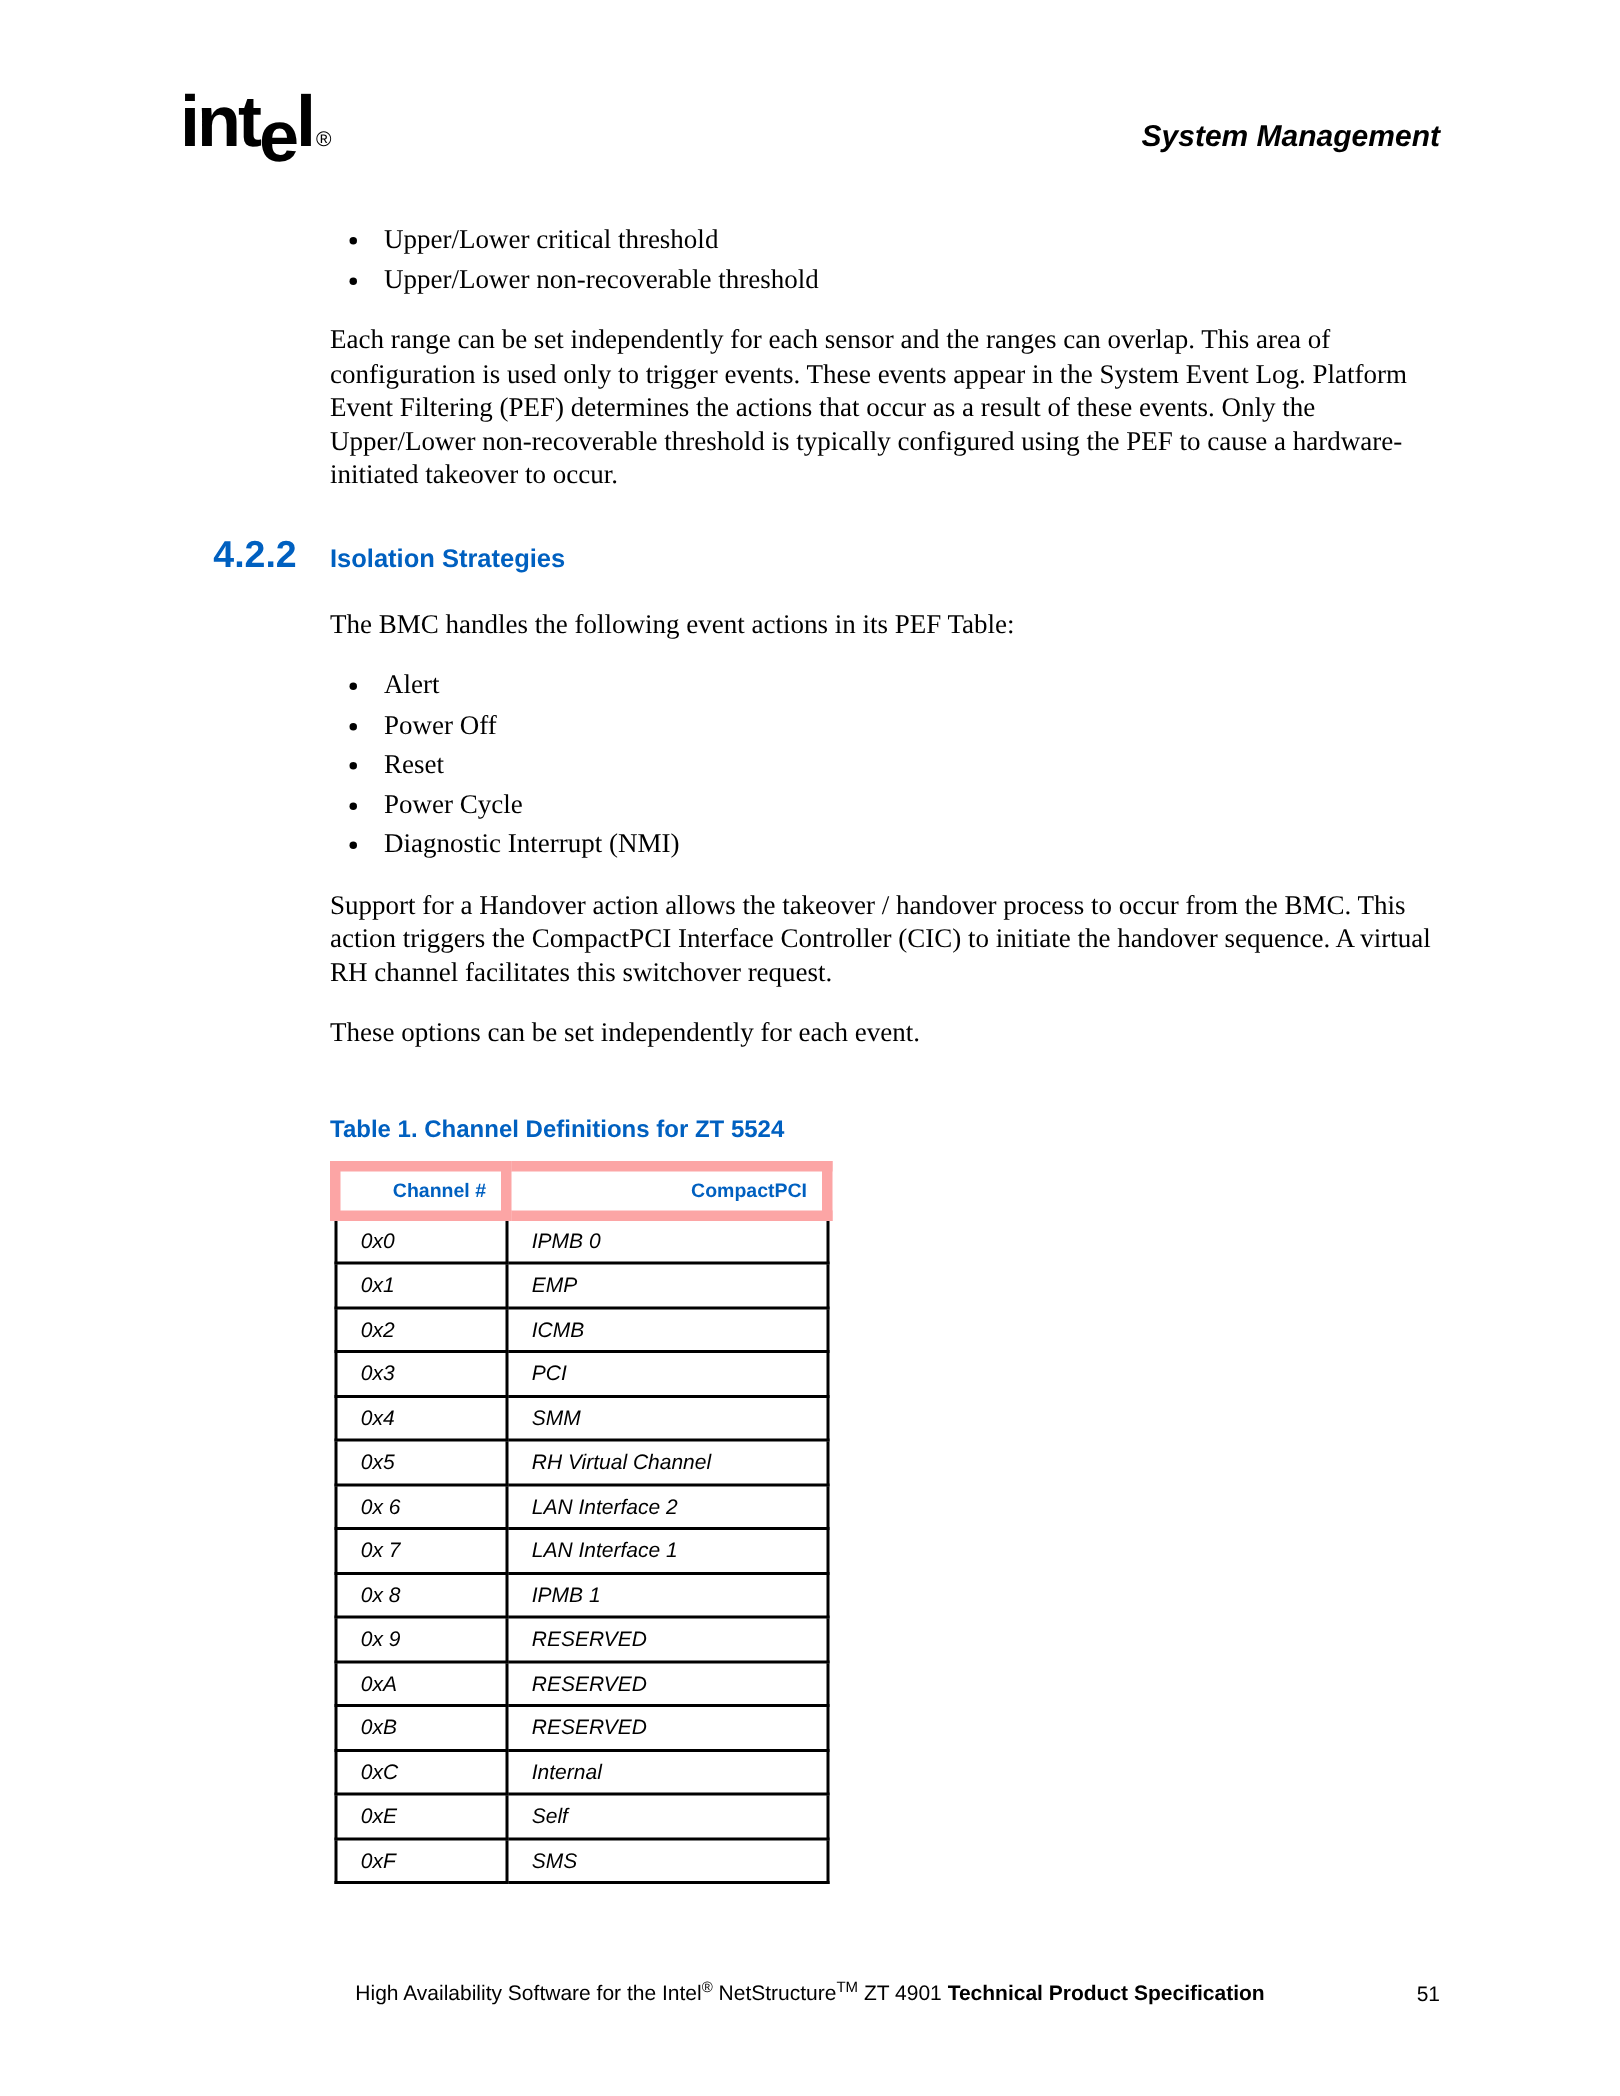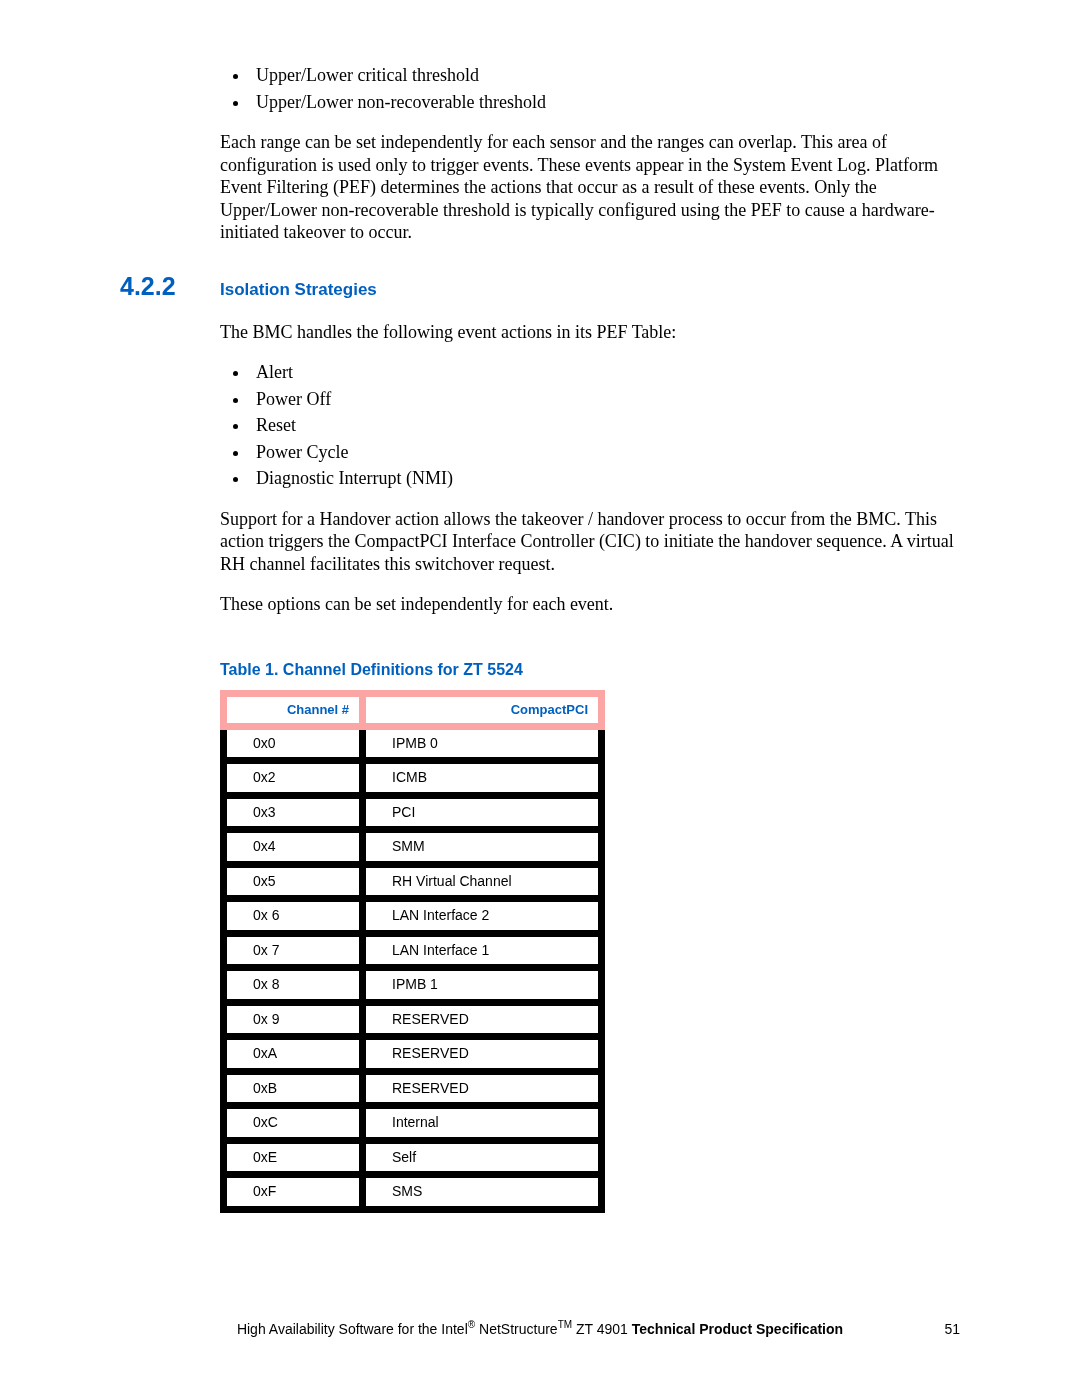--- a/index.html
+++ b/index.html
@@ -75,20 +75,21 @@
     align-items: baseline;
     margin: 28px 0 20px 0;
   }
   .section-num {
     font-family: Arial, Helvetica, sans-serif;
     font-weight: 700;
     font-size: 25px;
     color: #0060c0;
     width: 100px;
     flex-shrink: 0;
+    text-align: center;
   }
   .section-title {
     font-family: Arial, Helvetica, sans-serif;
     font-weight: 700;
     font-size: 17px;
     color: #0060c0;
   }
   .table-caption {
     font-family: Arial, Helvetica, sans-serif;
     font-weight: 700;
@@ -104,22 +105,23 @@
   }
   table.channel th {
     color: #0060c0;
     font-weight: 700;
     text-align: right;
     border: 7px solid #fca5a5;
     padding: 5px 10px;
     font-size: 13px;
   }
   table.channel td {
-    border: 7px solid #000000;
-    padding: 5px 26px;
+    border: 2px solid #000000;
+    padding: 5px 16px;
+    font-style: italic;
   }
   table.channel td.ch {
     width: 80px;
   }
   table.channel td.desc {
     width: 180px;
   }
   .footer {
     position: absolute;
     left: 0;
@@ -136,20 +138,24 @@
   }
   .footer sup {
     font-size: 10px;
   }
 </style>
 </head>
 <body>
 
 <div class="page">
 
+  <div class="header-row">
+    <div class="logo">int<span class="drop">e</span>l<sub>®</sub></div>
+    <div class="chapter-title">System Management</div>
+  </div>
 
   <div class="content">
 
     <ul class="tight">
       <li>Upper/Lower critical threshold</li>
       <li>Upper/Lower non-recoverable threshold</li>
     </ul>
 
     <p>Each range can be set independently for each sensor and the ranges can overlap. This area of configuration is used only to trigger events. These events appear in the System Event Log. Platform Event Filtering (PEF) determines the actions that occur as a result of these events. Only the Upper/Lower non-recoverable threshold is typically configured using the PEF to cause a hardware-initiated takeover to occur.</p>
   </div>
@@ -181,20 +187,24 @@
           <th>Channel #</th>
           <th>CompactPCI</th>
         </tr>
       </thead>
       <tbody id="channel-body">
           <tr>
             <td class="ch">0x0</td>
             <td class="desc">IPMB 0</td>
           </tr>
           <tr>
+            <td class="ch">0x1</td>
+            <td class="desc">EMP</td>
+          </tr>
+          <tr>
             <td class="ch">0x2</td>
             <td class="desc">ICMB</td>
           </tr>
           <tr>
             <td class="ch">0x3</td>
             <td class="desc">PCI</td>
           </tr>
           <tr>
             <td class="ch">0x4</td>
             <td class="desc">SMM</td>

